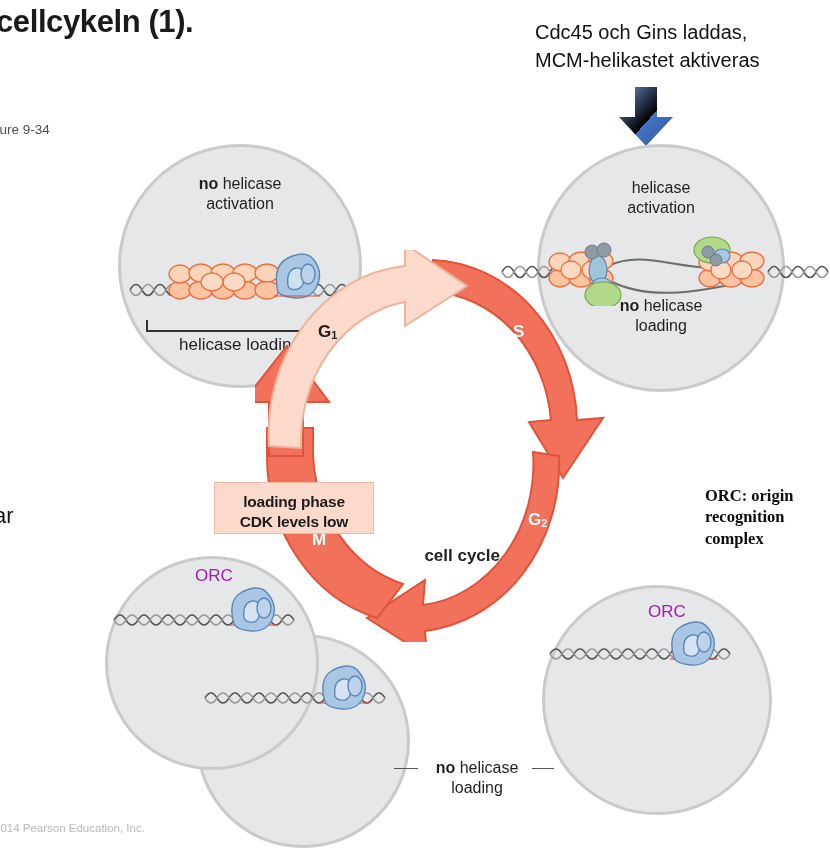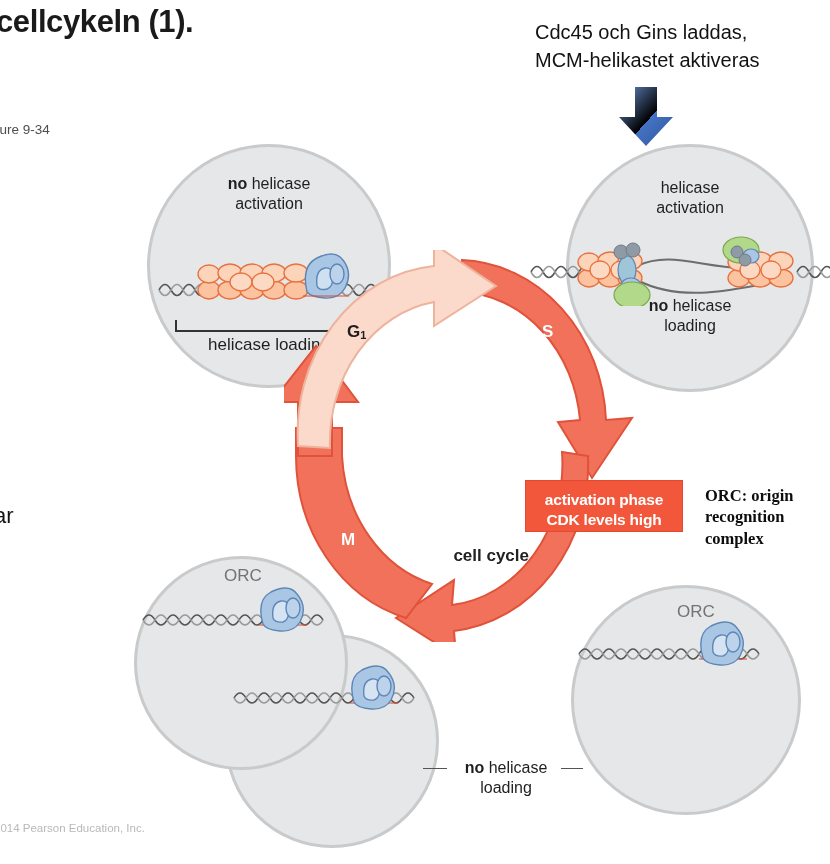--- a/index.html
+++ b/index.html
@@ -86,21 +86,20 @@
     height: 62px;
   }
 
   
   #figure {
     position: absolute;
     left: 0;
     top: 130px;
     width: 761px;
     height: 700px;
-    margin-left: 29px;
   }
 
   
   .cell {
     position: absolute;
     border-radius: 50%;
     background: #e6e7e8;
     border: 3px solid #c9cacb;
     box-sizing: border-box;
   }
@@ -117,21 +116,21 @@
     font-size: 16px;
     color: #1f1f1f;
     line-height: 1.25;
     pointer-events: none;
   }
   .cell-label b { font-weight: bold; }
 
   .orc-tag {
     position: absolute;
     font-size: 17px;
-    color: #737373;
+    color: #a21caf;
   }
 
   
   .dna { position: absolute; }
 
   
   .bracket {
     position: absolute;
     border: 2px solid #333;
     border-top: none;
@@ -456,22 +455,22 @@
     </div>
     <div class="phase-label" style="left:528px; top:380px;">
       <span>G</span><sub>2</sub>
     </div>
     <div class="phase-label" style="left:312px; top:400px;">
       <span>M</span><sub></sub>
     </div>
 
     <div class="cycle-center">cell cycle</div>
 
-    <div class="phase-box activation">
-      <div>activation phase</div>
-      <div>CDK levels high</div>
+    <div class="phase-box loading">
+      <div>loading phase</div>
+      <div>CDK levels low</div>
     </div>
 
   </div>
 
   <div class="copyright">2014 Pearson Education, Inc.</div>
 
 </div>
 
 </body></html>

